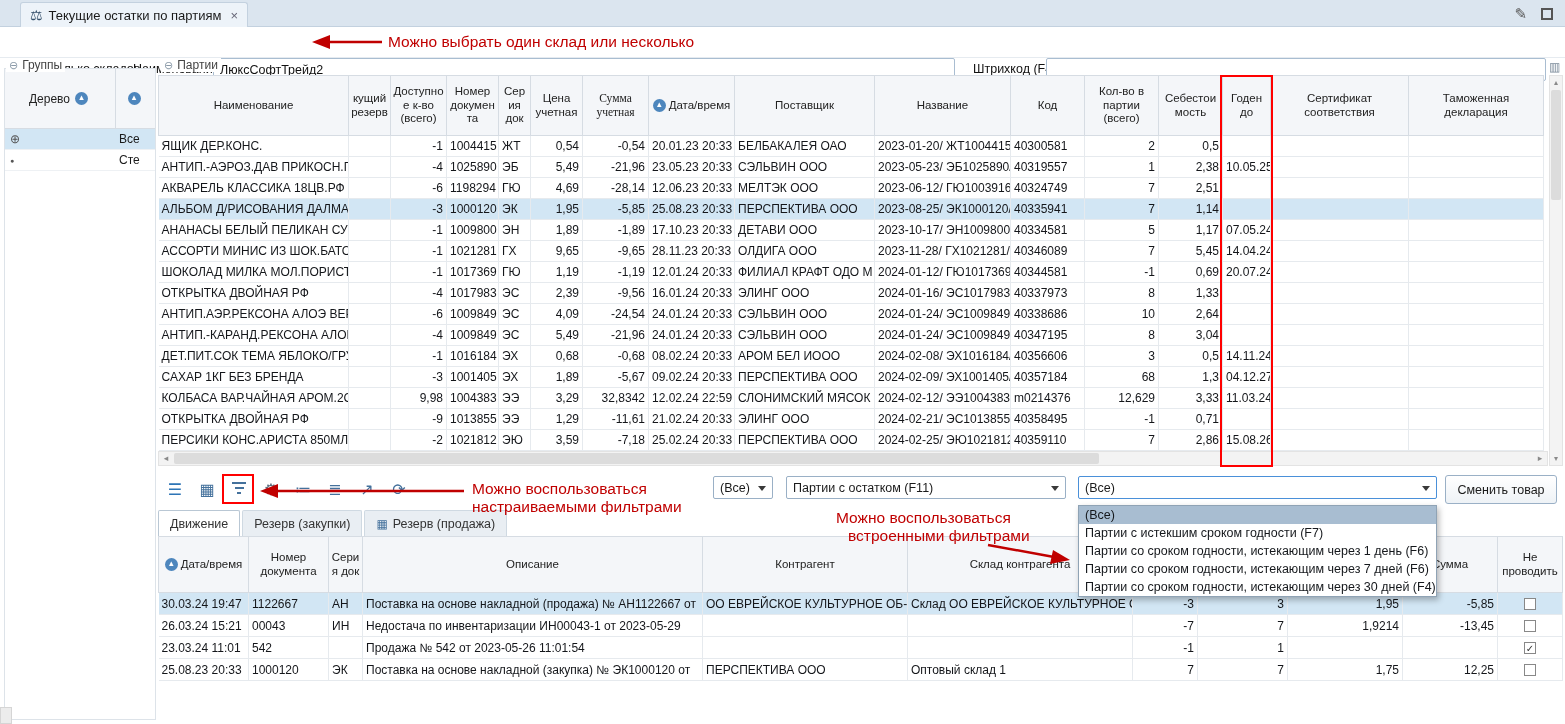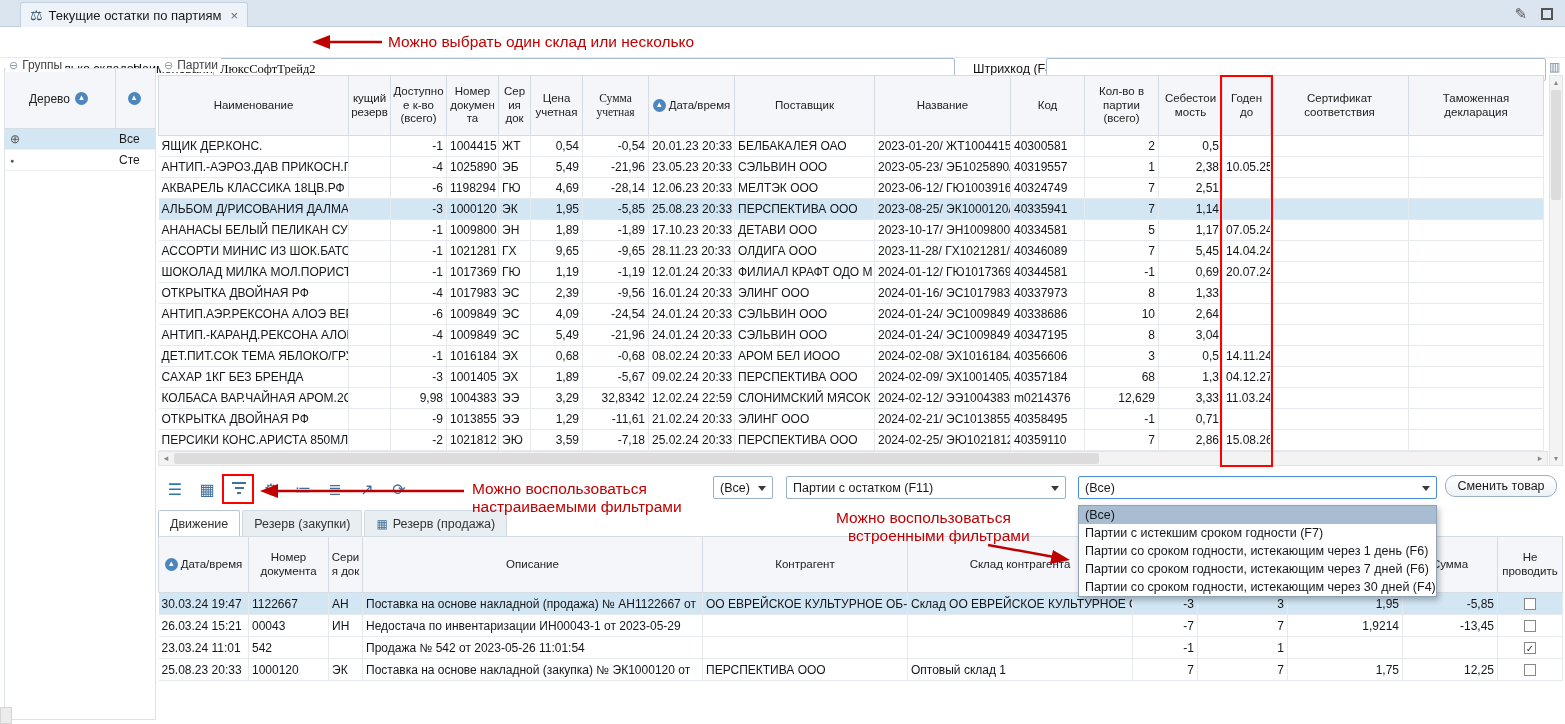--- a/index.html
+++ b/index.html
@@ -15,21 +15,21 @@
 #tab-actions{position:absolute;right:12px;top:5px;display:flex;gap:14px;align-items:center}
 #edit-ic{font-size:15px;color:#555}
 #max-ic{width:12px;height:12px;border:2px solid #555}
 
 
 #filterbar{position:absolute;left:0;top:27px;width:100%;height:31px;background:#fff;border-bottom:1px solid #e6ebf0}
 .fb-label{position:absolute;top:31px;height:23px;line-height:23px;font-size:12.5px;color:#111;white-space:nowrap}
 #cb-multi{position:absolute;left:10px;top:36px;width:13px;height:13px;border:1px solid #808a94;background:#fff}
 #lbl-multi{left:29px}
 #lbl-name{left:133px}
-#inp-name{position:absolute;left:213px;top:31px;width:742px;height:23px;border:1px solid #a9bdd1;border-radius:2px;padding:0 6px;font-size:12.5px;font-family:Liberation Serif, serif;color:#111}
+#inp-name{position:absolute;left:213px;top:31px;width:742px;height:23px;border:1px solid #a9bdd1;border-radius:2px;padding:0 6px;font-size:12.5px;font-family:Liberation Sans, sans-serif;color:#111}
 #lbl-barcode{left:973px}
 #inp-barcode{position:absolute;left:1046px;top:31px;width:500px;height:23px;border:1px solid #a9bdd1;border-radius:2px;padding:0 6px;font-size:12.5px;font-family:"Liberation Sans",sans-serif}
 #barcode-ic{position:absolute;left:1549px;top:33px;font-size:12px;color:#7a8a99}
 
 
 .panel-label{position:absolute;top:58px;display:flex;align-items:center;gap:4px;font-size:12px;color:#444;background:#fff;padding:0 3px;z-index:2}
 .panel-label .clps{color:#8a9aa8;font-size:11px}
 #groups-label{left:6px}
 #parties-label{left:161px}
 
@@ -77,21 +77,21 @@
 #tb-icons{position:absolute;left:162px;top:476px;display:flex;gap:6px}
 .tbicon{width:26px;height:26px;display:flex;align-items:center;justify-content:center;font-size:16px}
 .tbicon.funnel{display:block;padding-top:6px}
 .funnel b{display:block;height:2px;background:#44719c;margin:0 auto 3px}
 .funnel b:nth-child(1){width:14px}.funnel b:nth-child(2){width:9px}.funnel b:nth-child(3){width:4px}
 .combo{position:absolute;top:476px;height:23px;background:#fff;border:1px solid #9ab0c6;border-radius:2px;display:flex;align-items:center;font-size:12.5px;padding:0 20px 0 6px;overflow:hidden;white-space:nowrap}
 .combo .arr{position:absolute;right:6px;top:9px;width:0;height:0;border-left:4px solid transparent;border-right:4px solid transparent;border-top:5px solid #3a3a3a}
 #combo-small{left:713px;width:60px}
 #combo-stock{left:786px;width:280px}
 #combo-builtin{left:1078px;width:359px;border-color:#4a90d9}
-#change-btn{position:absolute;left:1445px;top:475px;width:112px;height:22px;background:linear-gradient(#ffffff,#eef2f6);border:1px solid #9ab0c6;border-radius:10px;font-size:12.5px;display:flex;align-items:center;justify-content:center;color:#1a1a1a}
+#change-btn{position:absolute;left:1445px;top:475px;width:112px;height:29px;background:linear-gradient(#ffffff,#eef2f6);border:1px solid #9ab0c6;border-radius:3px;font-size:12.5px;display:flex;align-items:center;justify-content:center;color:#1a1a1a}
 
 
 #subtabs{position:absolute;left:158px;top:508px;height:28px;display:flex;align-items:flex-end;gap:2px}
 .subtab{height:26px;display:flex;align-items:center;gap:5px;padding:0 11px;font-size:12.5px;background:#e9eef3;border:1px solid #cfd9e2;border-bottom:none;border-radius:2px 2px 0 0;color:#333}
 .subtab.active{background:#fff;border-color:#b9c7d4}
 .subtab .sticon{color:#44719c;font-size:12px}
 
 
 #dropdown{position:absolute;left:1078px;top:505px;width:359px;background:#fff;border:1px solid #8fa3b5;box-shadow:2px 3px 6px rgba(0,0,0,.28);z-index:35;font-size:12.5px}
 .dd-item{height:18px;line-height:18px;padding:0 6px;white-space:nowrap;overflow:hidden;color:#15181c}

